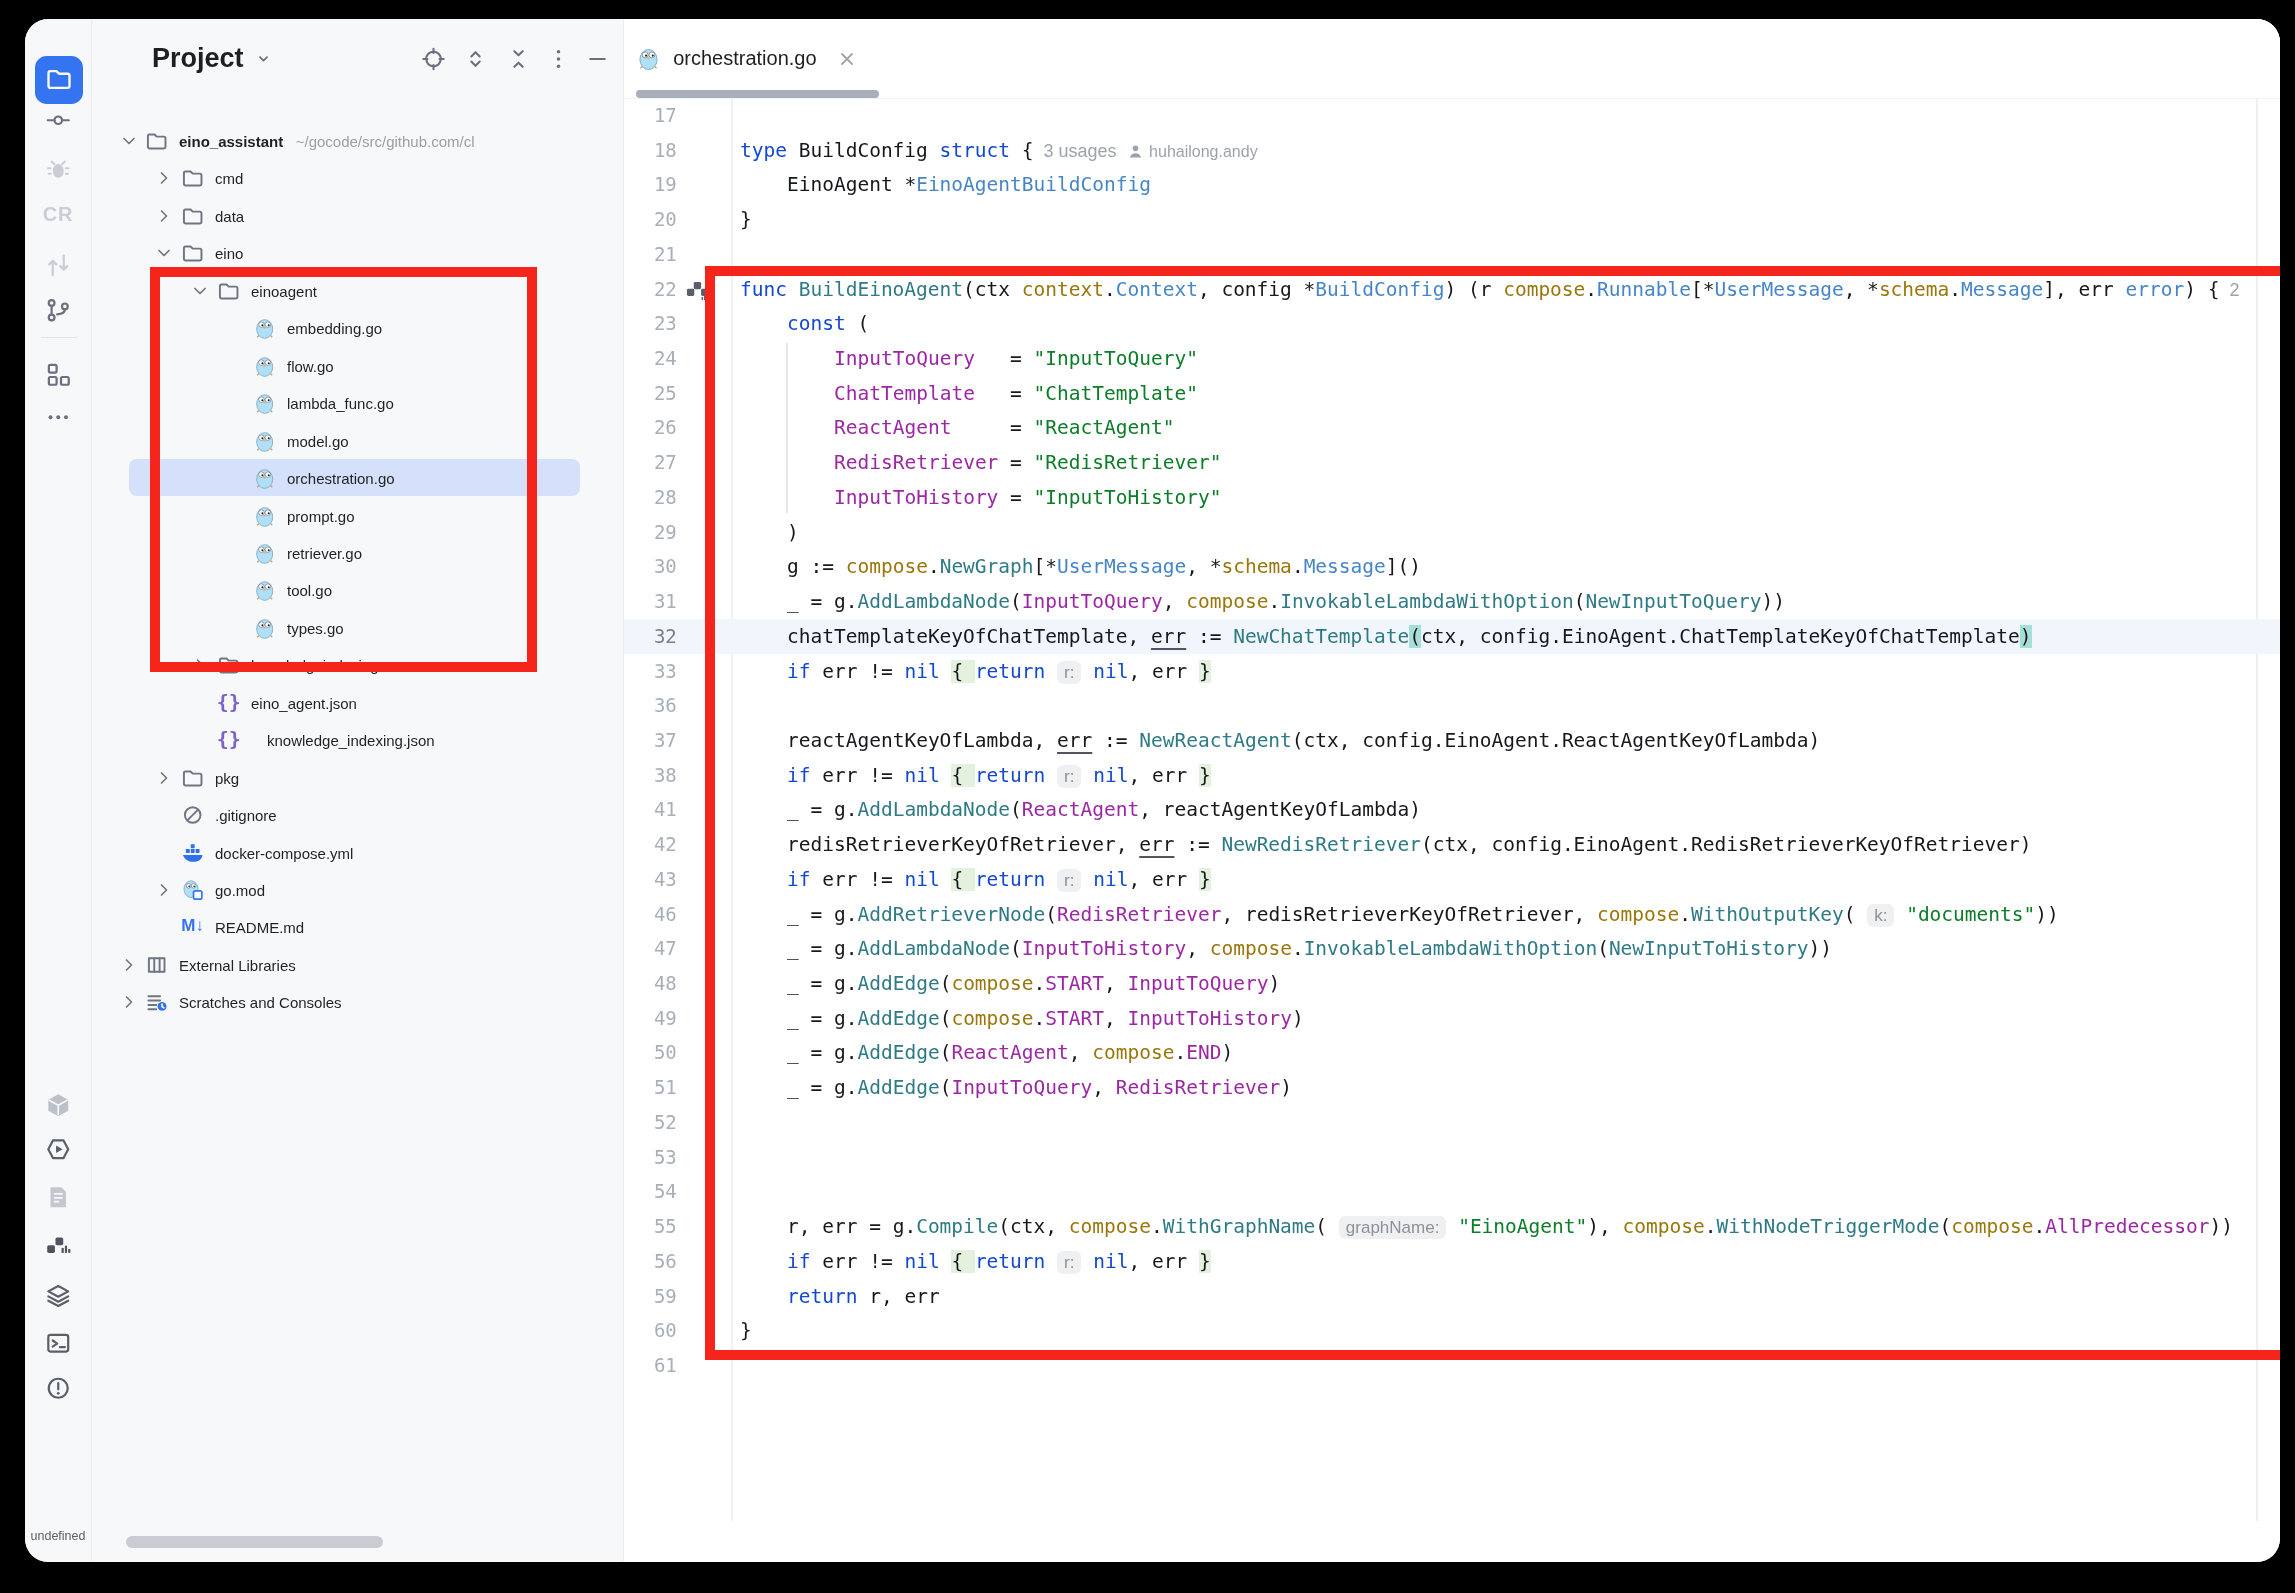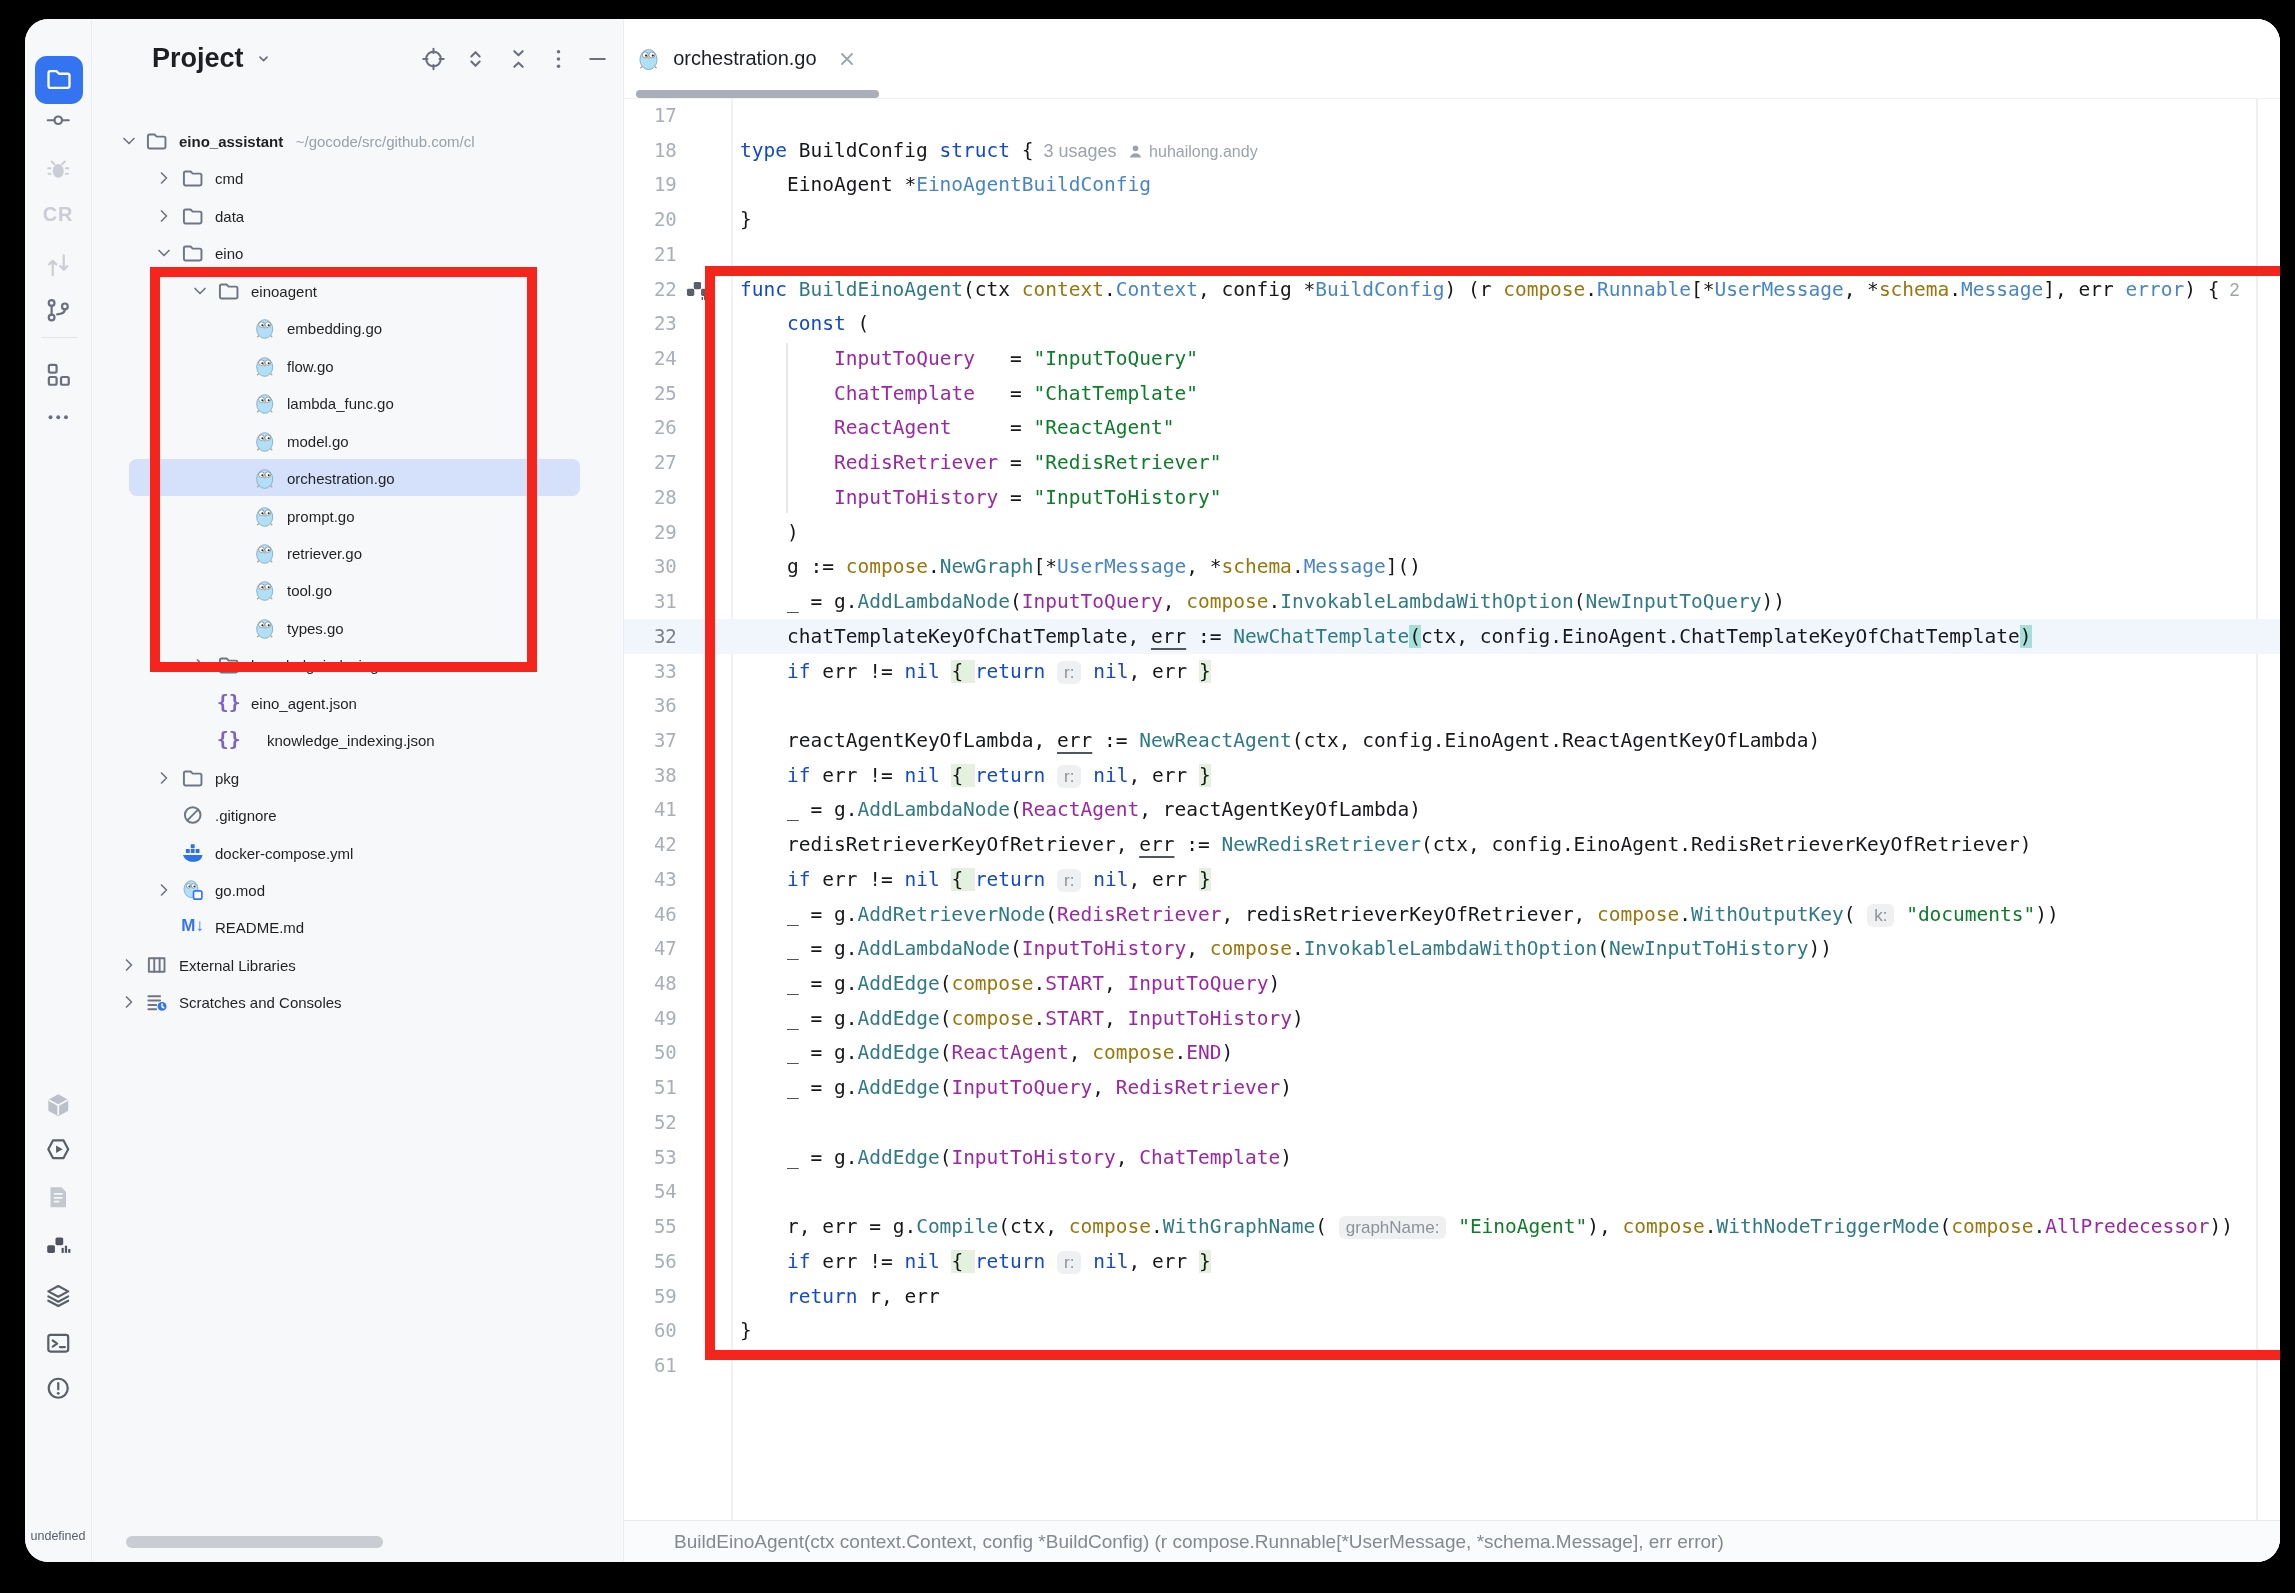--- a/index.html
+++ b/index.html
@@ -553,21 +553,21 @@
           <div class="crow" style="top: 843px;"><span class="lnum">43</span><span class="fold"><svg viewBox="0 0 24 24" fill="none" stroke="currentColor" stroke-width="2" stroke-linecap="round" stroke-linejoin="round">
                 <path d="M9 6l6 6-6 6"></path>
               </svg></span><span class="lcontent" style="padding-left: 163px;"><span class="tk-k">if </span><span class="tk-d">err != </span><span class="tk-k">nil </span><span class="tk-fb">{ </span><span class="tk-k">return </span><span class="chip">r:</span><span class="tk-k"> nil</span><span class="tk-d">, err </span><span class="tk-fb">}</span></span></div>
           <div class="crow" style="top: 878px;"><span class="lnum">46</span><span class="lcontent" style="padding-left: 163px;"><span class="tk-d">_ = g.</span><span class="tk-f">AddRetrieverNode</span><span class="tk-d">(</span><span class="tk-c">RedisRetriever</span><span class="tk-d">, redisRetrieverKeyOfRetriever, </span><span class="tk-p">compose</span><span class="tk-d">.</span><span class="tk-f">WithOutputKey</span><span class="tk-d">( </span><span class="chip">k:</span><span class="tk-d"> </span><span class="tk-s">"documents"</span><span class="tk-d">))</span></span></div>
           <div class="crow" style="top: 912px;"><span class="lnum">47</span><span class="lcontent" style="padding-left: 163px;"><span class="tk-d">_ = g.</span><span class="tk-f">AddLambdaNode</span><span class="tk-d">(</span><span class="tk-c">InputToHistory</span><span class="tk-d">, </span><span class="tk-p">compose</span><span class="tk-d">.</span><span class="tk-f">InvokableLambdaWithOption</span><span class="tk-d">(</span><span class="tk-f">NewInputToHistory</span><span class="tk-d">))</span></span></div>
           <div class="crow" style="top: 947px;"><span class="lnum">48</span><span class="lcontent" style="padding-left: 163px;"><span class="tk-d">_ = g.</span><span class="tk-f">AddEdge</span><span class="tk-d">(</span><span class="tk-p">compose</span><span class="tk-d">.</span><span class="tk-c">START</span><span class="tk-d">, </span><span class="tk-c">InputToQuery</span><span class="tk-d">)</span></span></div>
           <div class="crow" style="top: 982px;"><span class="lnum">49</span><span class="lcontent" style="padding-left: 163px;"><span class="tk-d">_ = g.</span><span class="tk-f">AddEdge</span><span class="tk-d">(</span><span class="tk-p">compose</span><span class="tk-d">.</span><span class="tk-c">START</span><span class="tk-d">, </span><span class="tk-c">InputToHistory</span><span class="tk-d">)</span></span></div>
           <div class="crow" style="top: 1016px;"><span class="lnum">50</span><span class="lcontent" style="padding-left: 163px;"><span class="tk-d">_ = g.</span><span class="tk-f">AddEdge</span><span class="tk-d">(</span><span class="tk-c">ReactAgent</span><span class="tk-d">, </span><span class="tk-p">compose</span><span class="tk-d">.</span><span class="tk-c">END</span><span class="tk-d">)</span></span></div>
           <div class="crow" style="top: 1051px;"><span class="lnum">51</span><span class="lcontent" style="padding-left: 163px;"><span class="tk-d">_ = g.</span><span class="tk-f">AddEdge</span><span class="tk-d">(</span><span class="tk-c">InputToQuery</span><span class="tk-d">, </span><span class="tk-c">RedisRetriever</span><span class="tk-d">)</span></span></div>
           <div class="crow" style="top: 1086px;"><span class="lnum">52</span></div>
-          <div class="crow" style="top: 1121px;"><span class="lnum">53</span><span class="lcontent" style="padding-left: 163px;"><span class="tk-d">_ = g.</span><span class="tk-f">AddEdge</span><span class="tk-d">(</span><span class="tk-c">InputToHistory</span><span class="tk-d">, </span><span class="tk-c">ChatTemplate</span><span class="tk-d">)</span></span></div>
+          <div class="crow" style="top: 1121px;"><span class="lnum">53</span></div>
           <div class="crow" style="top: 1155px;"><span class="lnum">54</span></div>
           <div class="crow" style="top: 1190px;"><span class="lnum">55</span><span class="lcontent" style="padding-left: 163px;"><span class="tk-d">r, err = g.</span><span class="tk-f">Compile</span><span class="tk-d">(ctx, </span><span class="tk-p">compose</span><span class="tk-d">.</span><span class="tk-f">WithGraphName</span><span class="tk-d">( </span><span class="chip">graphName:</span><span class="tk-d"> </span><span class="tk-s">"EinoAgent"</span><span class="tk-d">), </span><span class="tk-p">compose</span><span class="tk-d">.</span><span class="tk-f">WithNodeTriggerMode</span><span class="tk-d">(</span><span class="tk-p">compose</span><span class="tk-d">.</span><span class="tk-c">AllPredecessor</span><span class="tk-d">))</span></span></div>
           <div class="crow" style="top: 1225px;"><span class="lnum">56</span><span class="fold"><svg viewBox="0 0 24 24" fill="none" stroke="currentColor" stroke-width="2" stroke-linecap="round" stroke-linejoin="round">
                 <path d="M9 6l6 6-6 6"></path>
               </svg></span><span class="lcontent" style="padding-left: 163px;"><span class="tk-k">if </span><span class="tk-d">err != </span><span class="tk-k">nil </span><span class="tk-fb">{ </span><span class="tk-k">return </span><span class="chip">r:</span><span class="tk-k"> nil</span><span class="tk-d">, err </span><span class="tk-fb">}</span></span></div>
           <div class="crow" style="top: 1260px;"><span class="lnum">59</span><span class="lcontent" style="padding-left: 163px;"><span class="tk-k">return </span><span class="tk-d">r, err</span></span></div>
           <div class="crow" style="top: 1294px;"><span class="lnum">60</span><span class="lcontent" style="padding-left: 116px;"><span class="tk-d">}</span></span></div>
           <div class="crow" style="top: 1329px;"><span class="lnum">61</span><span class="lcontent" style="padding-left: 116px;"></span></div>
         </div>
 
@@ -583,22 +583,19 @@
                 <path d="M5 25 l2-2M23 25l-2-2" stroke="#C9A178" stroke-width="1.6"></path>
               </svg></span>
           <span id="tab-label">orchestration.go</span>
           <span id="tab-close"><svg viewBox="0 0 24 24" fill="none" stroke="currentColor" stroke-width="2.2" stroke-linecap="round">
                 <path d="M6 6l12 12M18 6L6 18"></path>
               </svg></span>
         </div>
         <div id="tab-underline"></div>
       </div>
 
-      <div id="statusbar">
-        <div id="breadcrumb">BuildEinoAgent(ctx context.Context, config *BuildConfig) (r compose.Runnable[*UserMessage, *schema.Message], err error)</div>
-      </div>
     </div>
 
     <div id="redbox-tree" class="redbox"></div>
     <div id="redbox-code" class="redbox"></div>
   </div>
 </div>
 
 
 </body></html>

